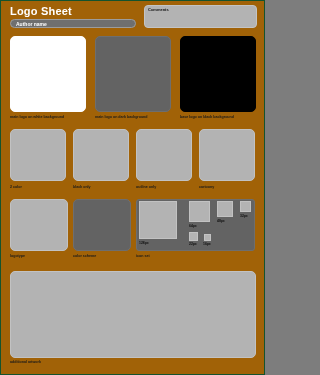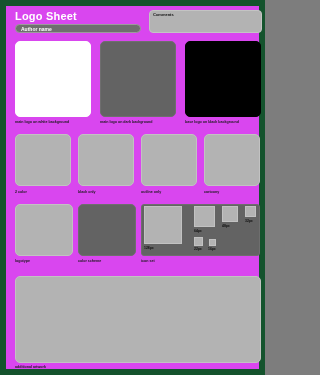--- a/index.html
+++ b/index.html
@@ -12,22 +12,22 @@
     background: #7d7d7d;
     font-family: "Liberation Sans", sans-serif;
     overflow: hidden;
     position: relative;
   }
   #sheet {
     position: absolute;
     left: 0; top: 0;
     width: 265px;
     height: 375px;
-    background: #d946ef;
-    border: 6px solid #14532d;
+    background: #a16207;
+    border: 1px solid #14532d;
     box-sizing: border-box;
   }
   
   .header {
     position: absolute;
     left: 0; top: 0;
     width: 265px;
     height: 30px;
   }
   .sheet-title {

